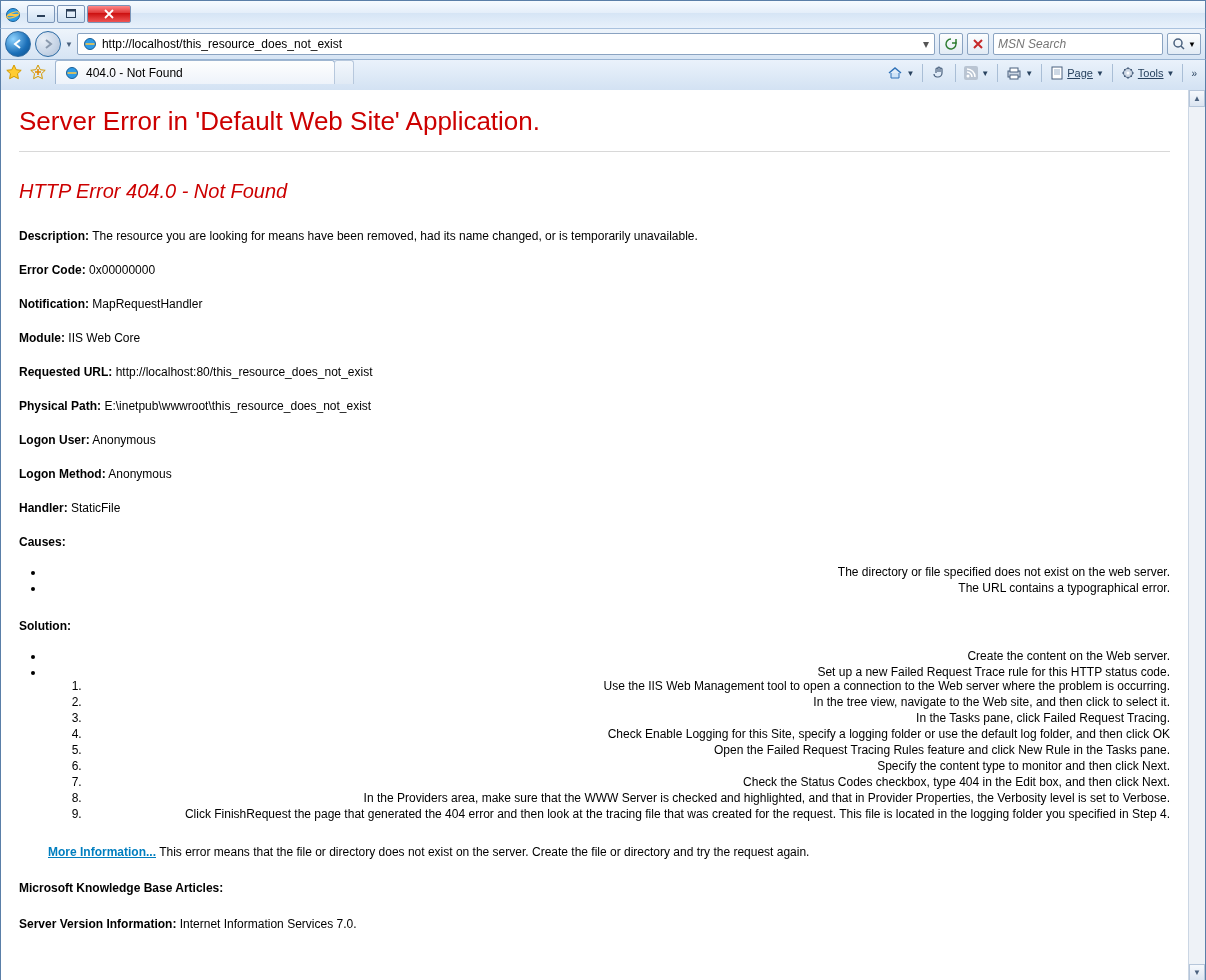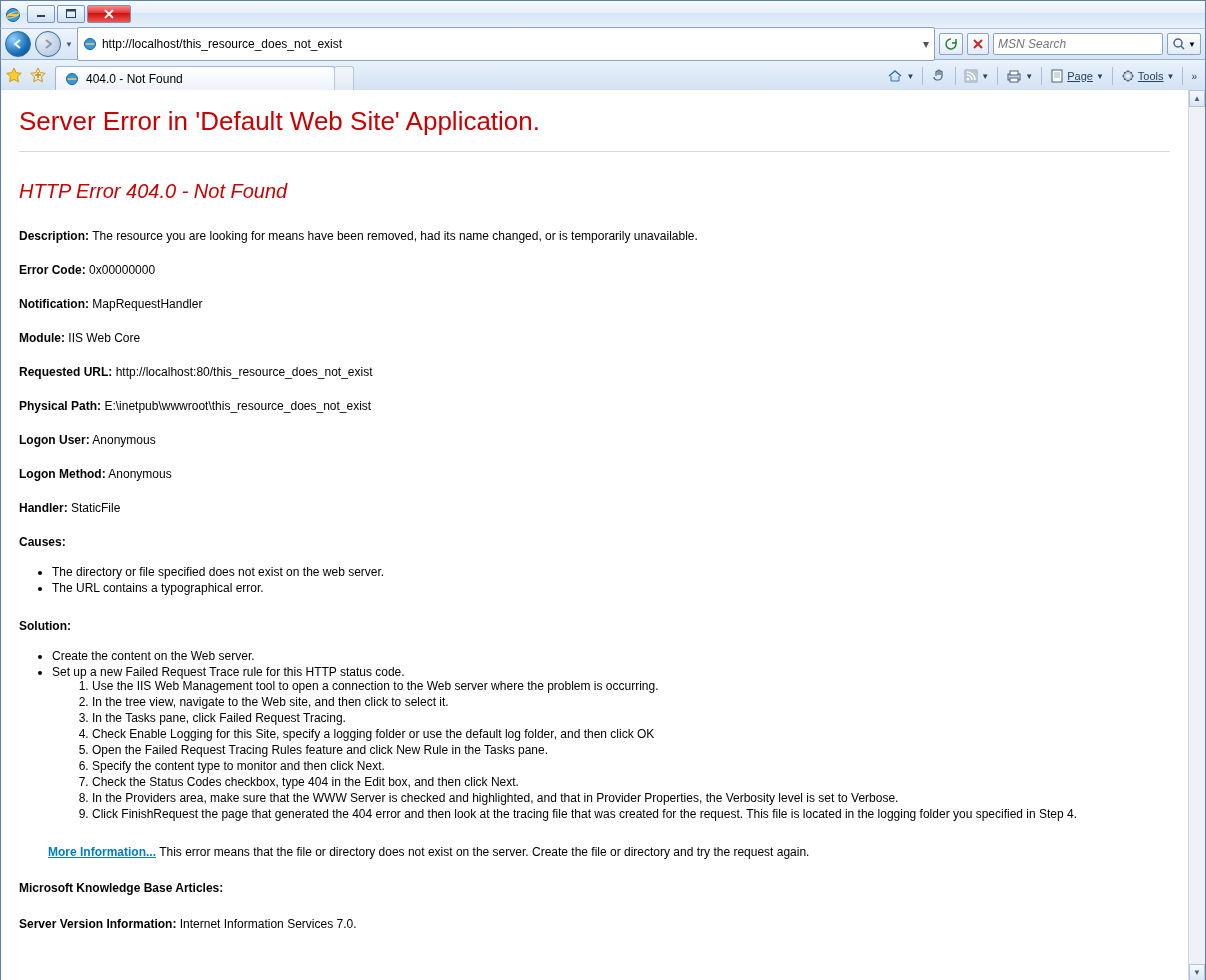--- a/index.html
+++ b/index.html
@@ -38,36 +38,36 @@
     background:linear-gradient(to bottom,#eef4fb,#d6e4f4);
     border:1px solid #5a7fa8; border-top:1px solid #aac2de; border-bottom:1px solid #98b3d2;
     display:flex; align-items:center; padding:0 4px; gap:4px;
   }
   .navbtn {
     width:26px;height:26px;border-radius:50%;
     background:radial-gradient(circle at 30% 30%, #8fd3ff,#1b6fb8 60%,#0d4d86);
     border:1px solid #2b6aa3; display:flex;align-items:center;justify-content:center;color:#fff;
   }
   .navbtn.fwd{ background:radial-gradient(circle at 30% 30%,#e8eef6,#c6d4e6 60%,#aebdd1); color:#6b7c92;}
-  .addr-wrap { flex:1; display:flex; align-items:center; background:#fff; border:1px solid #8aa3c1; height:34px; border-radius:2px;}
+  .addr-wrap { flex:1; display:flex; align-items:center; background:#fff; border:1px solid #8aa3c1; height:22px; border-radius:2px;}
   .addr-wrap .ie-icon{margin:0 4px;}
   .addr-input { flex:1; border:none; outline:none; font-size:12px; height:18px;}
   .addr-dd { width:16px; text-align:center; color:#555;}
   .smallbtn {
     height:22px; min-width:22px; border:1px solid #8aa3c1; background:linear-gradient(to bottom,#fdfefe,#e2ebf5);
     display:flex;align-items:center;justify-content:center; padding:0 4px; border-radius:2px; font-size:11px;
   }
   .searchbox { display:flex; align-items:center; background:#fff; border:1px solid #8aa3c1; height:22px; width:170px; border-radius:2px;}
   .searchbox input{ flex:1; border:none; outline:none; font-size:12px; font-style:italic; color:#ec4899; padding-left:4px;}
   
   .cmdrow {
     height:30px;
     background:linear-gradient(to bottom,#eaf2fb,#d3e2f3);
     border-left:1px solid #5a7fa8; border-right:1px solid #5a7fa8;
-    display:flex; align-items:flex-end; padding:0 4px;
+    display:flex; padding:0 4px;
   }
   .fav-icons{ display:flex; align-items:center; gap:6px; padding-bottom:5px; margin-right:8px;}
   .tab {
     display:flex; align-items:center; gap:6px;
     background:linear-gradient(to bottom,#fefefe,#eef3fa);
     border:1px solid #9fb6d1; border-bottom:none;
     height:24px; padding:0 14px 0 8px; border-radius:3px 3px 0 0;
     min-width:280px;
   }
   .tab-empty{
@@ -97,21 +97,21 @@
   h1.server-error{
     font-size:26px; font-weight:400; color:#cc0000; margin-bottom:14px;
   }
   hr.thin{ border:none; border-top:1px solid #d8d8d8; margin-bottom:28px;}
   h2.http-error{
     font-size:20px; font-style:italic; font-weight:400; color:#cc0000; margin-bottom:26px;
   }
   .field{ font-size:12px; color:#000; margin-bottom:20px; font-family:Verdana,Arial,sans-serif;}
   .field b{ font-weight:bold;}
   .section-head{ font-weight:bold; font-size:12px; margin-bottom:16px; font-family:Verdana,Arial,sans-serif;}
-  ul.causes, ul.sol{ list-style:disc; margin-left:33px; font-size:12px; font-family:Verdana,Arial,sans-serif;}
+  ul.causes, ul.sol{ list-style:disc; margin-left:26px; font-size:12px; font-family:Verdana,Arial,sans-serif;text-align:right;}
   ul.causes li, ul.sol > li{ margin-bottom:2px;}
   ol.steps{ list-style:decimal; margin-left:40px; font-size:12px; font-family:Verdana,Arial,sans-serif;}
   ol.steps li{ margin-bottom:2px;}
   .moreinfo{ font-size:12px; font-family:Verdana,Arial,sans-serif; margin-top:24px; margin-bottom:22px;margin-left:29px;}
   .moreinfo a{ color:#007EBF; font-weight:bold;}
   .kb{ font-size:12px; font-weight:bold; font-family:Liberation Sans, sans-serif; margin-bottom:22px;}
   .svi{ font-size:12px; font-family:Verdana,Arial,sans-serif;}
   
   svg{display:block;}
 </style>

